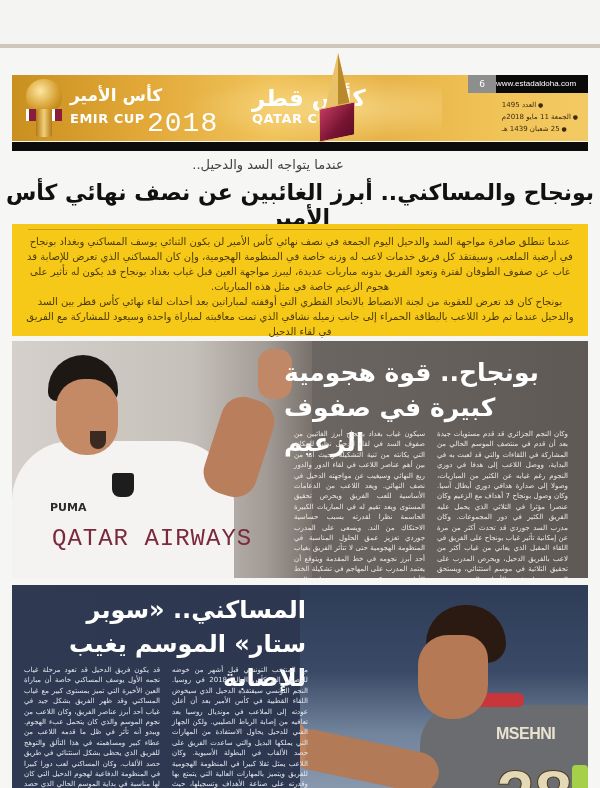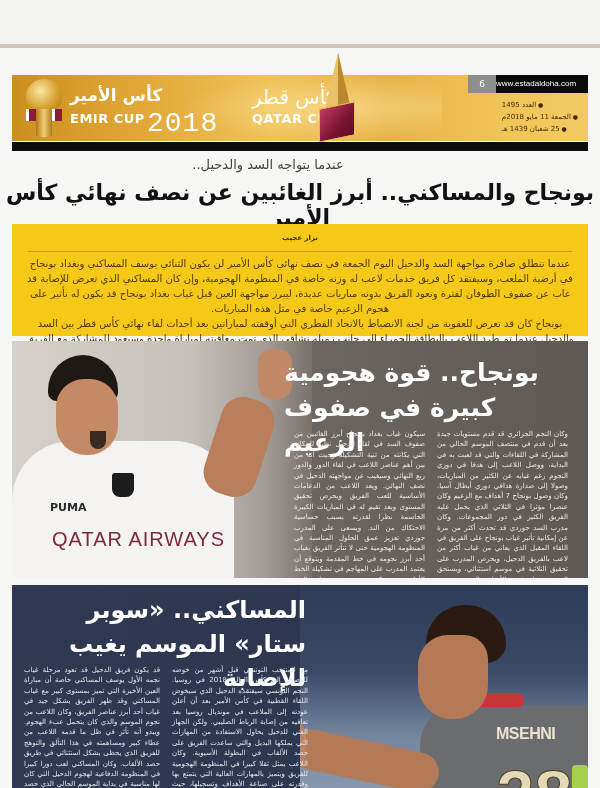--- a/index.html
+++ b/index.html
@@ -19,21 +19,21 @@
     .trophy-left .cup { position: absolute; left: 4px; top: 0; width: 36px; height: 34px; border-radius: 50% 50% 45% 45%;
       background: radial-gradient(circle at 40% 35%, #fde7a0, #d39a2a 60%, #a66e12); }
     .trophy-left .stem { position: absolute; left: 14px; top: 30px; width: 16px; height: 28px;
       background: linear-gradient(90deg, #b07818, #f3cf78, #b07818); border-radius: 3px; }
     .trophy-left .flag { position: absolute; top: 30px; width: 10px; height: 12px; background: #8a1d3b; border-left: 3px solid #fff; }
     .trophy-left .flag.l { left: 4px; } .trophy-left .flag.r { left: 30px; }
 
     .emir-ar { position: absolute; left: 58px; top: 10px; font-size: 17px; color: #fff; font-weight: bold; direction: rtl; }
     .emir-en { position: absolute; left: 58px; top: 36px; font-size: 13px; color: #fff; font-weight: bold; letter-spacing: 0.5px; }
     .year { position: absolute; left: 135px; top: 24px; font-size: 28px; color: #fff; font-family: Liberation Mono, monospace; letter-spacing: 1px; line-height: 50px; }
-    .qatar-ar { position: absolute; left: 240px; top: 10px; font-size: 20px; color: #fff; font-weight: normal; direction: rtl; }
+    .qatar-ar { position: absolute; left: 240px; top: 10px; font-size: 23px; color: #fff; font-weight: bold; direction: rtl; }
     .qatar-en { position: absolute; left: 240px; top: 36px; font-size: 13px; color: #fff; font-weight: bold; letter-spacing: 0.5px; }
 
     .trophy-center { position: absolute; left: 303px; top: -22px; width: 46px; height: 92px; }
     .trophy-center .spire { position: absolute; left: 10px; top: 0; width: 0; height: 0;
       border-left: 13px solid transparent; border-right: 13px solid transparent; border-bottom: 56px solid #e9c168; }
     .trophy-center .spire2 { position: absolute; left: 23px; top: 0; width: 0; height: 0;
       border-right: 13px solid transparent; border-bottom: 56px solid #b98a2c; }
     .trophy-center .gem { position: absolute; left: 4px; top: 52px; width: 36px; height: 34px;
       background: linear-gradient(135deg, #c03a5f, #7a1433 60%, #5d0e27); transform: skewY(-12deg); border: 1px solid #e6b95c; }
 
@@ -62,21 +62,21 @@
     .photo1 { position: absolute; left: 0; top: 0; width: 300px; height: 237px;
       background: linear-gradient(90deg, #d5d0cb 0%, #c6c0ba 60%, #a29b95 85%, #77706b 100%); overflow: hidden; }
     .p1-hair { position: absolute; left: 36px; top: 14px; width: 70px; height: 46px; background: #1e1814; border-radius: 40px 40px 10px 10px; }
     .p1-face { position: absolute; left: 44px; top: 38px; width: 62px; height: 76px; background: #c48a66; border-radius: 28px 28px 30px 30px; }
     .p1-beard { position: absolute; left: 78px; top: 90px; width: 16px; height: 18px; background: #3a2a22; border-radius: 0 0 8px 8px; }
     .p1-body { position: absolute; left: 0; top: 100px; width: 222px; height: 140px; background: #f4f3f1; border-radius: 60px 60px 0 0; }
     .p1-arm { position: absolute; left: 200px; top: 56px; width: 54px; height: 100px; background: #b97e5c; border-radius: 22px; transform: rotate(18deg); }
     .p1-hand { position: absolute; left: 246px; top: 8px; width: 34px; height: 50px; background: #c08866; border-radius: 14px; }
     .p1-badge { position: absolute; left: 100px; top: 132px; width: 22px; height: 24px; background: #1d1d1d; border-radius: 3px 3px 8px 8px; }
     .p1-logo { position: absolute; left: 38px; top: 160px; font-size: 11px; color: #2a2a2a; font-weight: bold; }
-    .p1-sponsor { position: absolute; left: 40px; top: 188px; font-size: 20px; color: #7b2a3e; font-family: Liberation Sans, sans-serif; line-height: 20px; letter-spacing: 1px; }
+    .p1-sponsor { position: absolute; left: 40px; top: 188px; font-size: 24px; color: #7b2a3e; font-family: Liberation Mono, monospace; line-height: 20px; letter-spacing: 1px; }
 
     .a1-title { position: absolute; right: 24px; top: 14px; width: 280px; direction: rtl; text-align: left; font-size: 25px; line-height: 35px; font-weight: bold; color: #ffffff; }
     .a1-body { position: absolute; right: 20px; top: 88px; width: 274px; display: flex; flex-direction: row-reverse; gap: 12px; direction: rtl; }
     .col { flex: 1; font-size: 7px; line-height: 10.4px; color: #ece9e4; text-align: justify; }
 
     
     .article2 { position: absolute; left: 12px; top: 541px; width: 576px; height: 247px;
       background: linear-gradient(90deg, #2f3a52 0%, #2d3850 50%, #3a4760 70%, #4a5670 100%); overflow: hidden; }
     .photo2 { position: absolute; left: 288px; top: 0; width: 288px; height: 247px;
       background: linear-gradient(180deg, #2e3c57 0%, #3a4a66 35%, #72839c 60%, #9aa8bb 100%); overflow: hidden; }
@@ -128,21 +128,20 @@
       <div>الجمعة 11 مايو 2018م</div>
       <div>25 شعبان 1439 هـ</div>
     </div>
   </div>
   <div class="black-bar"></div>
 
   <div class="kicker">عندما يتواجه السد والدحيل..</div>
   <div class="main-title">بونجاح والمساكني.. أبرز الغائبين عن نصف نهائي كأس الأمير</div>
 
   <div class="intro">
-    <div class="byline">نزار عجيب</div>
     <div class="sep"></div>
     <p>عندما تنطلق صافرة مواجهة السد والدحيل اليوم الجمعة في نصف نهائي كأس الأمير لن يكون الثنائي يوسف المساكني وبغداد بونجاح في أرضية الملعب، وسيفتقد كل فريق خدمات لاعب له وزنه خاصة في المنظومة الهجومية، وإن كان المساكني الذي تعرض للإصابة قد غاب عن صفوف الطوفان لفترة وتعود الفريق بدونه مباريات عديدة، ليبرز مواجهة العين قبل غياب بغداد بونجاح قد يكون له تأثير على هجوم الزعيم خاصة في مثل هذه المباريات.</p>
     <p>بونجاح كان قد تعرض للعقوبة من لجنة الانضباط بالاتحاد القطري التي أوقفته لمباراتين بعد أحداث لقاء نهائي كأس قطر بين السد والدحيل عندما تم طرد اللاعب بالبطاقة الحمراء إلى جانب زميله نشاقي الذي تمت معاقبته لمباراة واحدة وسيعود للمشاركة مع الفريق في لقاء الدحيل</p>
   </div>
 
   <div class="article1">
     <div class="photo1">
       <div class="p1-body"></div>
       <div class="p1-arm"></div>
       <div class="p1-hand"></div>

